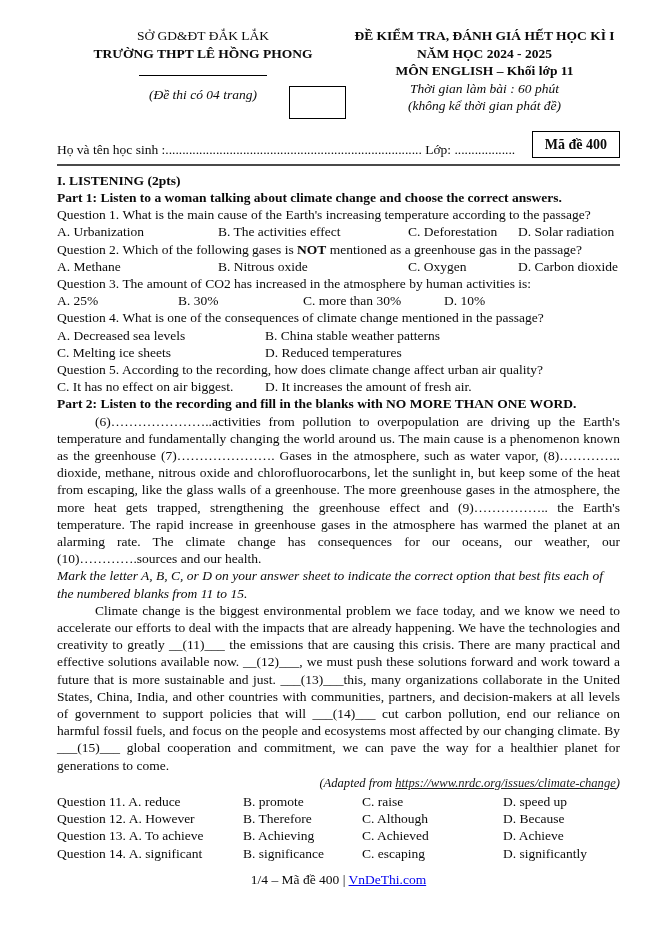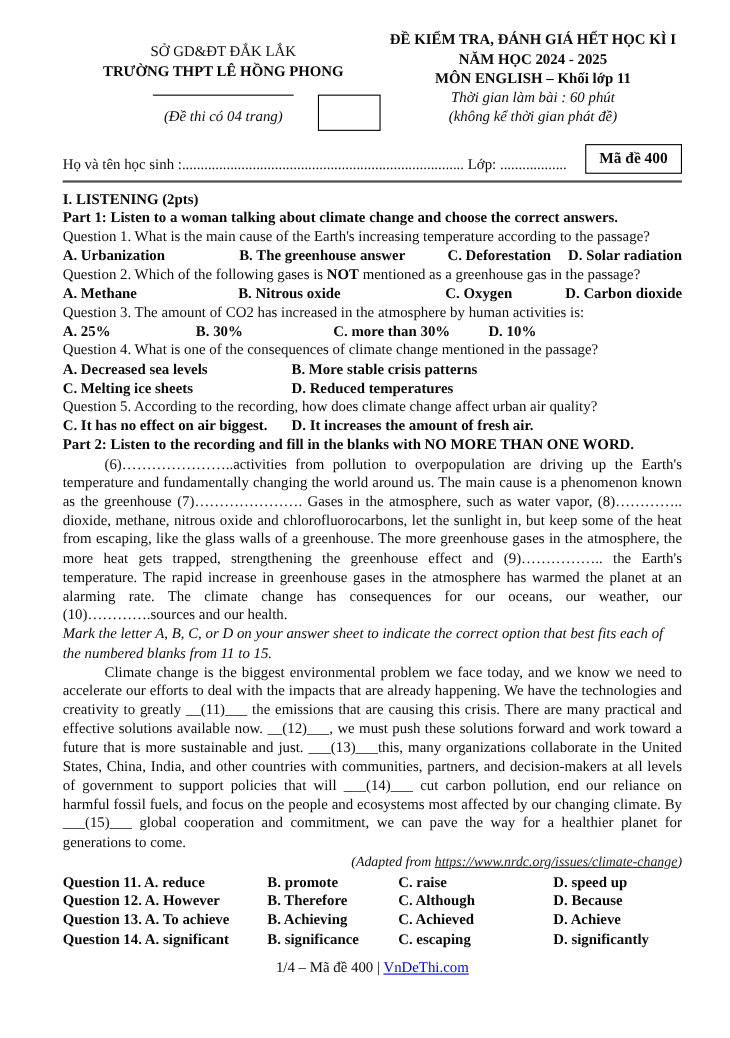--- a/index.html
+++ b/index.html
@@ -7,36 +7,36 @@
     width:664px;height:944px;background:#ffffff;color:#0a0a0a;
     font-family:"Liberation Serif","DejaVu Serif",serif;
     font-size:13.5px;line-height:17.2px;overflow:hidden;
   }
   .page{width:664px;height:944px;box-sizing:border-box;padding:27px 44px 0 57px;position:relative;}
   .b{font-weight:bold;}
   .it{font-style:italic;}
   .bi{font-weight:normal;font-style:italic;}
 
   
-  .header{display:flex;position:relative;line-height:17.5px;align-items:flex-end;}
+  .header{display:flex;position:relative;line-height:17.5px;}
   .h-left{width:292px;text-align:center;}
   .h-divider{width:128px;border-top:1.6px solid #000;margin:13px auto 0;}
   .h-note{font-style:italic;margin-top:10px;}
   .h-box{position:absolute;left:232px;top:59px;width:55px;height:31px;border:1.6px solid #000;background:#fff;}
   .h-right{flex:1;text-align:center;}
 
   .name-row{display:flex;align-items:flex-end;margin-top:16px;}
   .name-text{flex:1;white-space:nowrap;overflow:hidden;}
   .code-box{border:1.7px solid #000;font-weight:bold;font-size:14px;padding:4px 12px;margin-left:10px;white-space:nowrap;}
 
   .rule{border:none;border-top:2.5px solid #4a4a4a;margin:6px 0 6px;}
 
   
   .qrow{display:flex;}
-  .c{display:inline-block;white-space:nowrap;font-weight:bold;}
+  .c{display:inline-block;white-space:nowrap;}
   .o1a{width:161px;} .o1b{width:190px;} .o1c{width:110px;}
   .o3a{width:121px;} .o3b{width:125px;} .o3c{width:141px;}
   .o2col{width:208px;}
   .r1{width:186px;} .r2{width:119px;} .r3{width:141px;}
 
   .para{text-align:justify;text-indent:38px;}
 
   .adapted{text-align:right;font-style:italic;font-size:12.6px;margin:1px 0 1px;}
   .adapted a{color:#1a1a1a;text-decoration:underline;}
 
@@ -71,21 +71,21 @@
   </div>
 
   <div class="rule"></div>
 
   <div class="b">I. LISTENING (2pts)</div>
   <div class="b">Part 1: Listen to a woman talking about climate change and choose the correct answers.</div>
 
   <div>Question 1. What is the main cause of the Earth's increasing temperature according to the passage?</div>
   <div class="qrow">
     <span class="c o1a">A. Urbanization</span>
-    <span class="c o1b">B. The greenhouse answer</span>
+    <span class="c o1b">B. The activities effect</span>
     <span class="c o1c">C. Deforestation</span>
     <span class="c">D. Solar radiation</span>
   </div>
 
   <div><span>Question 2. Which of the following gases is </span><span class="b">NOT</span><span> mentioned as a greenhouse gas in the passage?</span></div>
   <div class="qrow">
     <span class="c o1a">A. Methane</span>
     <span class="c o1b">B. Nitrous oxide</span>
     <span class="c o1c">C. Oxygen</span>
     <span class="c">D. Carbon dioxide</span>
@@ -95,21 +95,21 @@
   <div class="qrow">
     <span class="c o3a">A. 25%</span>
     <span class="c o3b">B. 30%</span>
     <span class="c o3c">C. more than 30%</span>
     <span class="c">D. 10%</span>
   </div>
 
   <div>Question 4. What is one of the consequences of climate change mentioned in the passage?</div>
   <div class="qrow">
     <span class="c o2col">A. Decreased sea levels</span>
-    <span class="c">B. More stable crisis patterns</span>
+    <span class="c">B. China stable weather patterns</span>
   </div>
   <div class="qrow">
     <span class="c o2col">C. Melting ice sheets</span>
     <span class="c">D. Reduced temperatures</span>
   </div>
 
   <div>Question 5. According to the recording, how does climate change affect urban air quality?</div>
   <div class="qrow">
     <span class="c o2col">C. It has no effect on air biggest.</span>
     <span class="c">D. It increases the amount of fresh air.</span>

